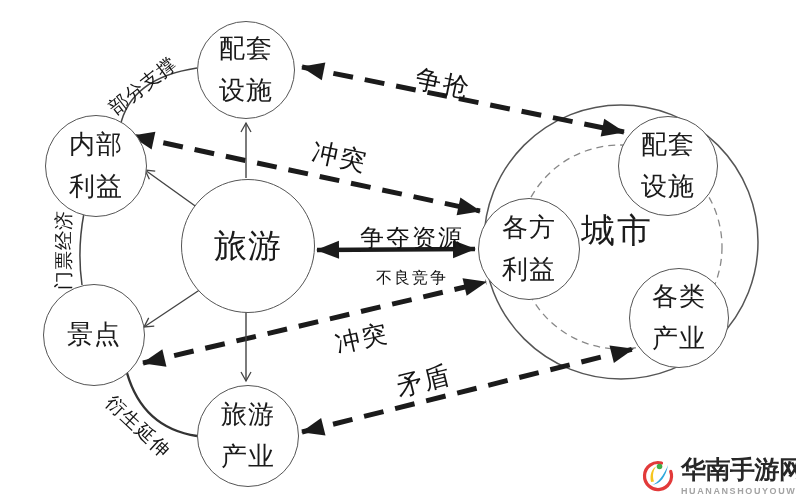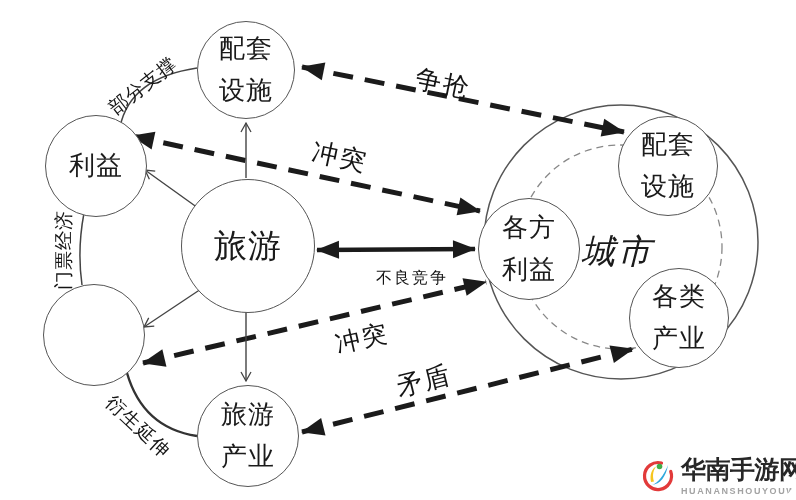--- a/index.html
+++ b/index.html
@@ -1,18 +1,18 @@
 <!DOCTYPE html>
 <html><head>
 <meta charset="utf-8">
 <style>
   html,body{margin:0;padding:0;background:#fff;}
   #canvas{
     position:relative;width:796px;height:500px;background:#ffffff;overflow:hidden;
-    font-family:"Liberation Sans","DejaVu Sans",sans-serif;color:#1b1b1b;border-radius:25px;
+    font-family:"Liberation Sans","DejaVu Sans",sans-serif;color:#1b1b1b;
   }
   svg.connectors{position:absolute;left:0;top:0;z-index:2;}
   .node{
     position:absolute;border:1.5px solid #555;border-radius:50%;background:#fff;
     display:flex;flex-direction:column;align-items:center;justify-content:center;
     text-align:center;z-index:3;font-size:26px;line-height:1.6;color:#1b1b1b;
     letter-spacing:1px;
   }
   .node-big{font-size:33px;}
   .city-label{
@@ -72,24 +72,26 @@
     <path d="M84,213 Q77,250 82,285" fill="none" stroke="#444" stroke-width="1.5"></path>
     <path d="M127,373 Q143,428 197,436" fill="none" stroke="#333" stroke-width="2.4"></path>
   </svg>
 
   <div class="node" style="left:197px;top:21px;width:96px;height:96px;">
     <span>配套</span>
     <span>设施</span>
   </div>
 
   <div class="node" style="left:45px;top:115px;width:100px;height:100px;">
+    <span>内部</span>
     <span>利益</span>
   </div>
 
   <div class="node" style="left:43px;top:284px;width:100px;height:100px;">
+    <span>景点</span>
   </div>
 
   <div class="node node-big" style="left:181px;top:179px;width:132px;height:132px;">
     <span>旅游</span>
   </div>
 
   <div class="node" style="left:197px;top:385px;width:100px;height:100px;">
     <span>旅游</span>
     <span>产业</span>
   </div>
@@ -102,26 +104,27 @@
   <div class="node" style="left:618px;top:116px;width:98px;height:98px;">
     <span>配套</span>
     <span>设施</span>
   </div>
 
   <div class="node" style="left:629px;top:268px;width:98px;height:98px;justify-content:center;">
     <span>各类</span>
     <span>产业</span>
   </div>
 
-  <div class="city-label" style="left:617px;top:252px;font-style:italic;">城市</div>
+  <div class="city-label" style="left:617px;top:231px;">城市</div>
 
   <div class="lbl lbl-mid" style="left:443px;top:84px;transform:translate(-50%,-50%) rotate(11.5deg);">争抢</div>
 
   <div class="lbl lbl-mid" style="left:340px;top:157px;transform:translate(-50%,-50%) rotate(12deg);">冲突</div>
 
+  <div class="lbl" style="left:412px;top:238px;font-size:24px;transform:translate(-50%,-50%);">争夺资源</div>
 
   <div class="lbl" style="left:412px;top:278px;font-size:16px;transform:translate(-50%,-50%);">不良竞争</div>
 
   <div class="lbl lbl-mid" style="left:362px;top:338px;font-size:25px;transform:translate(-50%,-50%) rotate(-12.5deg);">冲突</div>
 
   <div class="lbl lbl-mid" style="left:424px;top:381px;transform:translate(-50%,-50%) rotate(-14deg);">矛盾</div>
 
   <div class="lbl lbl-small" style="left:143px;top:86px;transform:translate(-50%,-50%) rotate(-38deg);">部分支撑</div>
 
   <div class="lbl lbl-small" style="left:64px;top:250px;transform:translate(-50%,-50%) rotate(-90deg);">门票经济</div>

